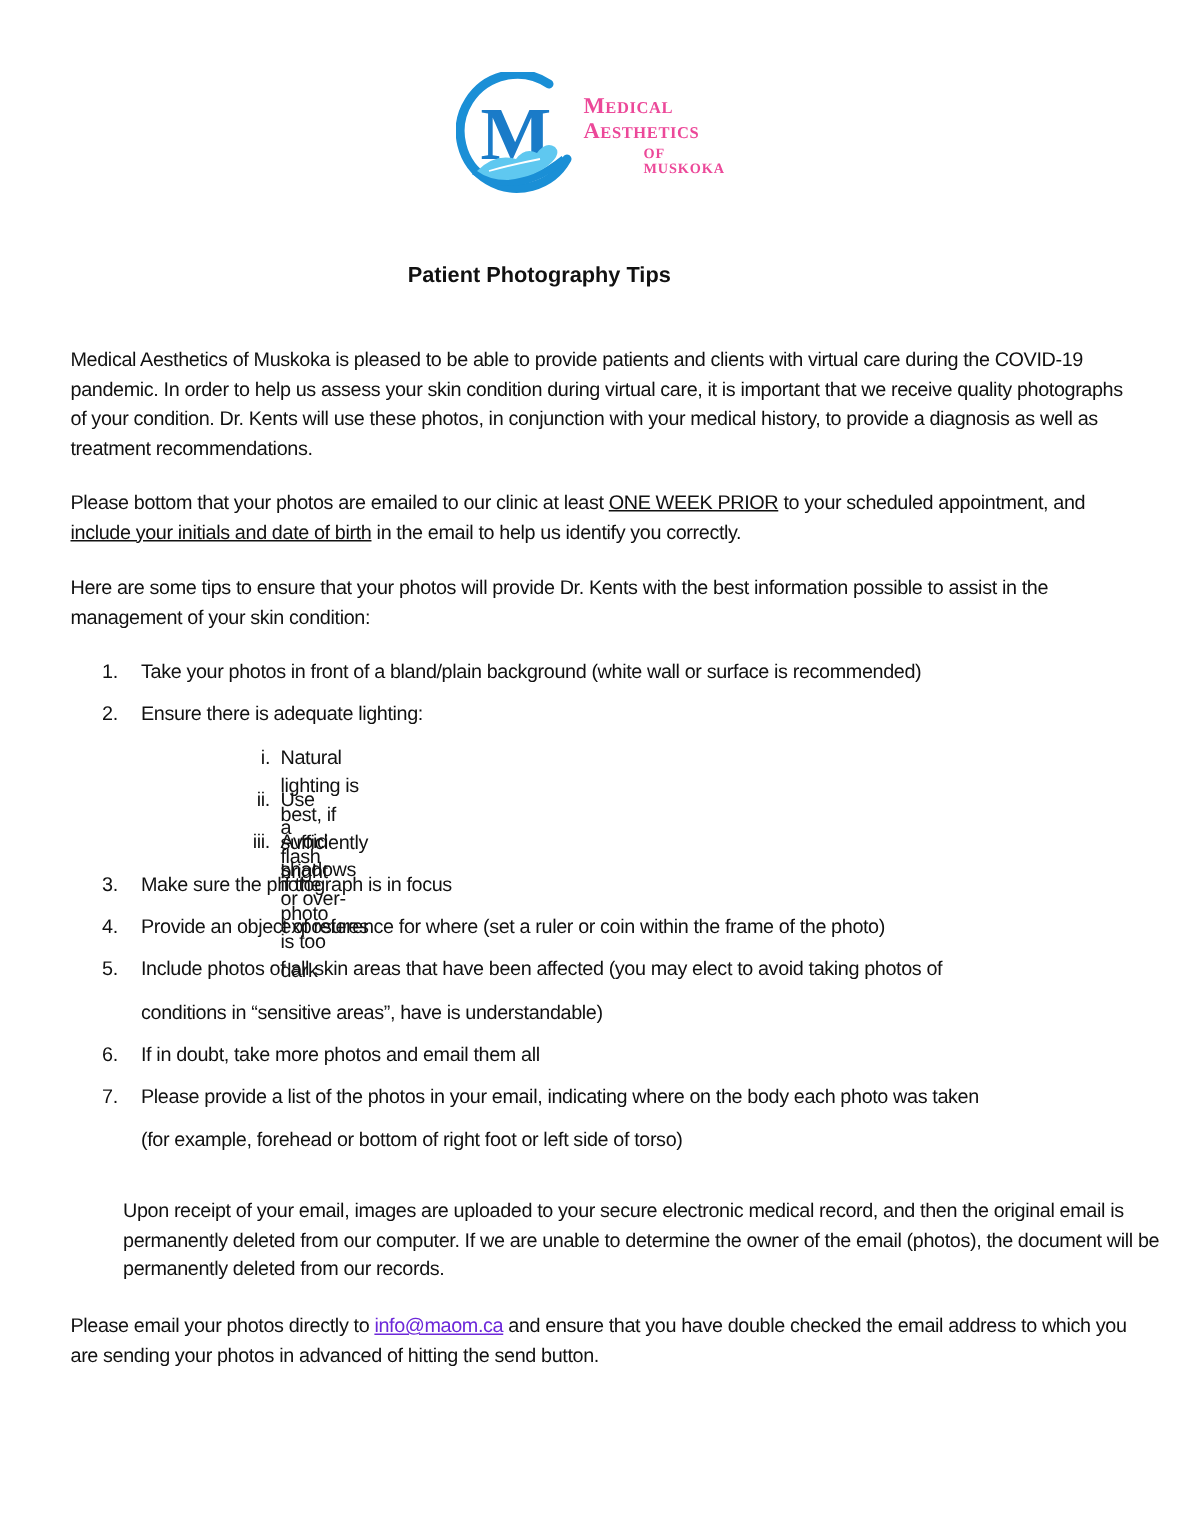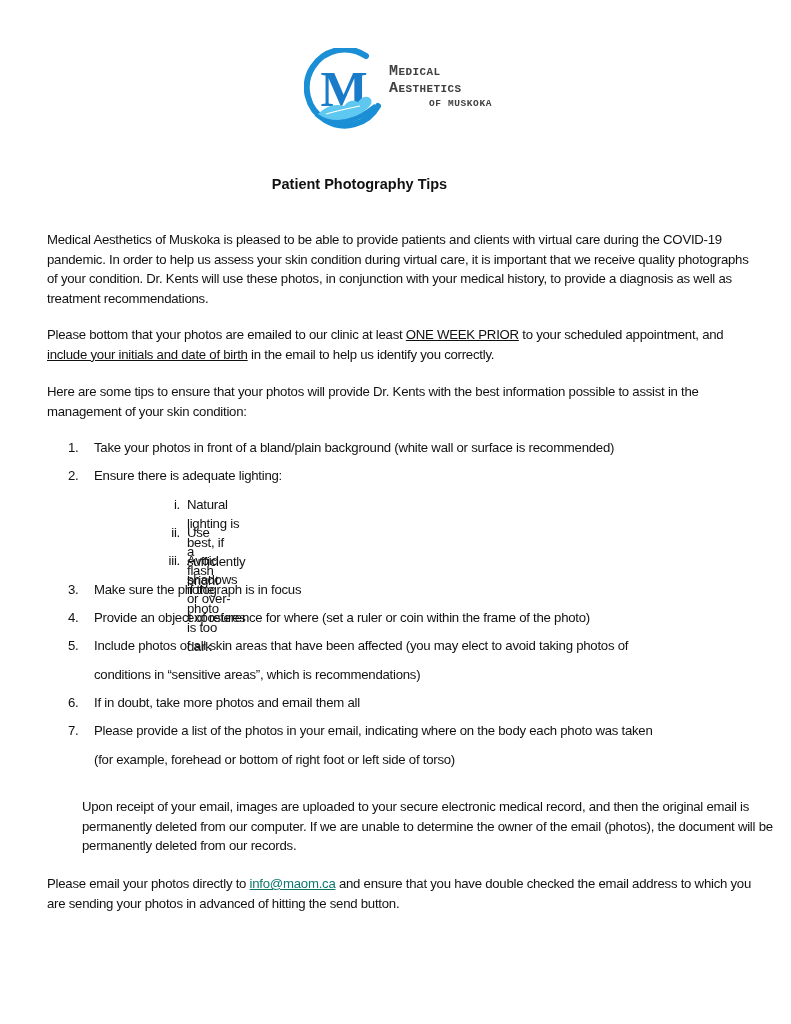--- a/index.html
+++ b/index.html
@@ -1,29 +1,29 @@
 <!DOCTYPE html>
 <html><head>
 <meta charset="utf-8">
 <style>
   html, body { margin: 0; padding: 0; background: #ffffff; }
   body { width: 791px; height: 1024px; position: relative; overflow: hidden;
          font-family: "Liberation Sans", sans-serif; color: #111; }
   .logo { position: absolute; left: 304px; top: 48px; width: 190px; height: 88px; }
   .logo svg { position: absolute; left: 0; top: 0; }
-  .logo .brand { position: absolute; left: 85px; top: 16px; font-family: Liberation Mono, monospace; color: #404040; line-height: 1; }
+  .logo .brand { position: absolute; left: 85px; top: 16px; font-family: Liberation Serif, serif; color: #ec4899; line-height: 1; }
   .logo .brand .l1, .logo .brand .l2 { font-size: 15px; letter-spacing: 0.4px; font-variant: small-caps; font-weight: bold; display:block; }
   .logo .brand .l1 { margin-bottom: 2px; }
   .logo .brand .l3 { font-size: 9.5px; letter-spacing: 0.6px; display:block; margin-top: 3px; font-weight: bold; padding-left: 40px; }
   .title { position: absolute; top: 176px; left: 0; width: 719px; text-align: center;
            font-size: 14.5px; font-weight: bold; }
   .para { position: absolute; left: 47px; width: 705px; font-size: 13.2px; line-height: 19.5px;
           font-family: "Liberation Sans", sans-serif; letter-spacing: -0.25px; }
   .u { text-decoration: underline; text-align: center; }
-  .link { color: #0f766e; text-decoration: underline; }
+  .link { color: #6d28d9; text-decoration: underline; }
   .item { position: absolute; font-size: 13.2px; letter-spacing: -0.25px; line-height: 19px; }
   .num { position: absolute; left: 68px; }
   .txt { position: absolute; left: 94px; width: 660px; }
   .sub-num { position: absolute; width: 30px; text-align: right; left: 150px; }
   .sub-txt { position: absolute; left: 187px; }
 </style>
 </head>
 <body>
 
 <div class="logo">
@@ -80,21 +80,21 @@
   </div>
   <div class="item" style="top:608px;">
     <span class="num">4.</span>
     <span class="txt">Provide an object of reference for where (set a ruler or coin within the frame of the photo)</span>
   </div>
   <div class="item" style="top:636px;">
     <span class="num">5.</span>
     <span class="txt">Include photos of all skin areas that have been affected (you may elect to avoid taking photos of</span>
   </div>
   <div class="item" style="top:665px;">
-    <span class="txt">conditions in “sensitive areas”, which is recommendations)</span>
+    <span class="txt">conditions in “sensitive areas”, have is understandable)</span>
   </div>
   <div class="item" style="top:693px;">
     <span class="num">6.</span>
     <span class="txt">If in doubt, take more photos and email them all</span>
   </div>
   <div class="item" style="top:721px;">
     <span class="num">7.</span>
     <span class="txt">Please provide a list of the photos in your email, indicating where on the body each photo was taken</span>
   </div>
   <div class="item" style="top:750px;">

